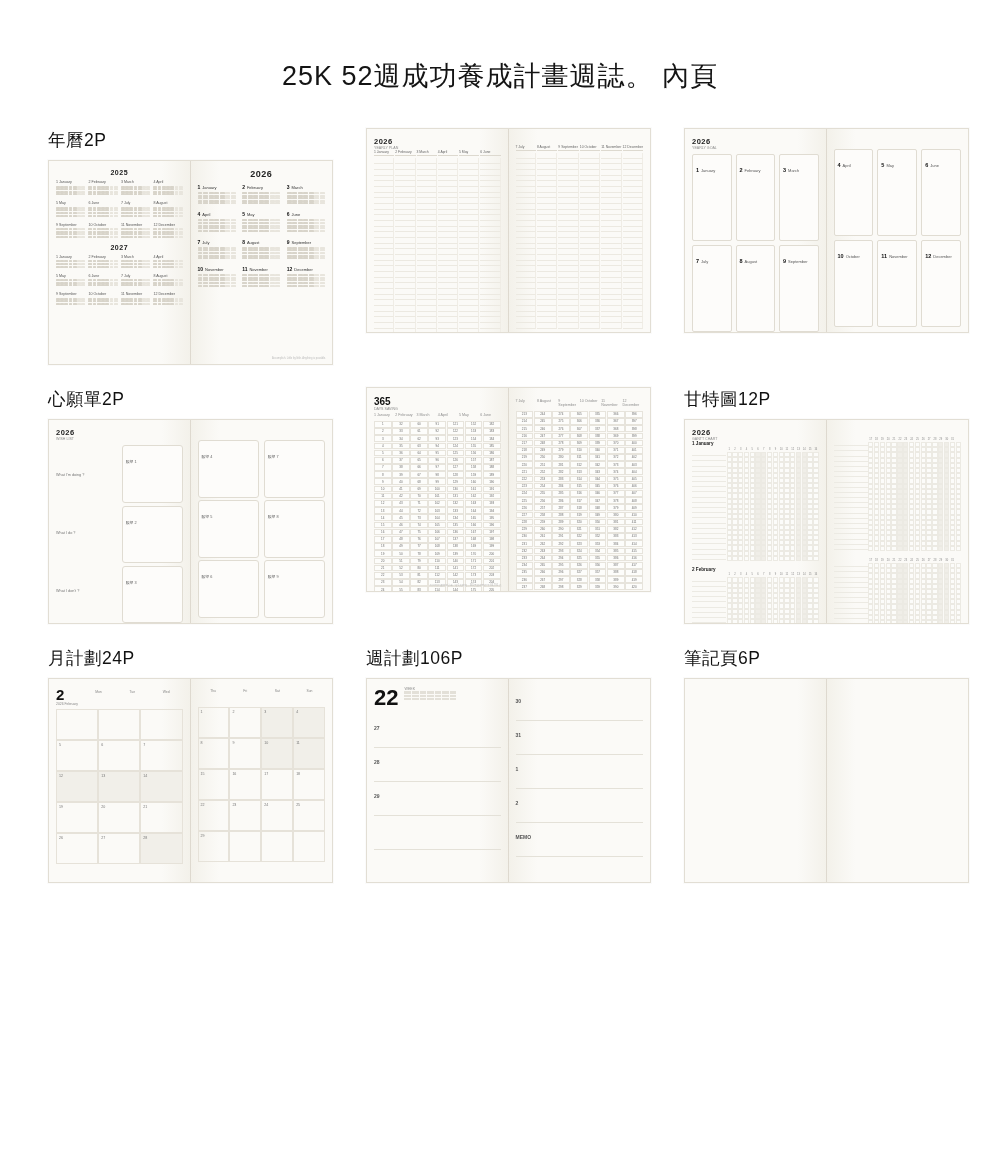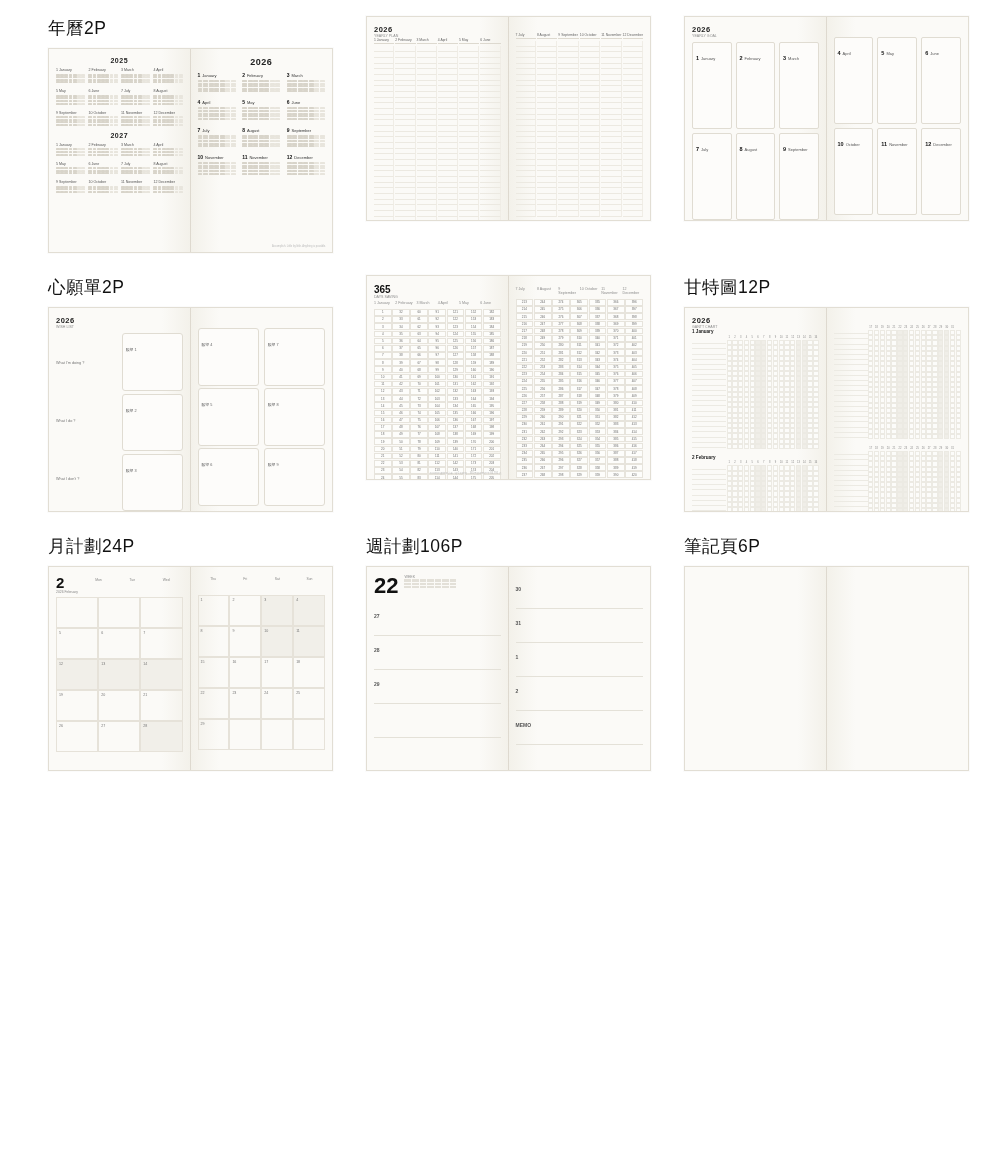--- a/index.html
+++ b/index.html
@@ -17,21 +17,21 @@
   }
   .main-title{
     text-align:center;
     font-size:27px;
     letter-spacing:1px;
     font-weight:400;
     padding-top:58px;
     color:#141414;
   }
   .grid{
-    margin-top:16px;
+    margin-top:34px;
     display:grid;
     grid-template-columns:310px 310px 310px;
     column-gap:8px;
     row-gap:22px;
     padding-left:48px;
   }
   .cell{width:310px;}
   .cell-label{
     font-size:17.5px;
     margin-bottom:8px;
@@ -131,20 +131,21 @@
                      linear-gradient(to bottom,#ecebe5 0.5px,transparent 0.5px);
     background-size:5px 5px;
   }
   .foot{font-size:2.6px;color:#bbb;position:absolute;bottom:4px;right:6px;}
 </style>
 </head>
 <body>
 
 <div class="page">
 
+  <div class="main-title">25K 52週成功養成計畫週誌。 內頁</div>
 
   <div class="grid">
 
     <div class="cell">
       <div class="cell-label">年曆2P</div>
       <div class="spread">
         <div class="pg left">
           <div class="yr">2025</div>
           <div class="cal-block">
             <div class="cal-row">

